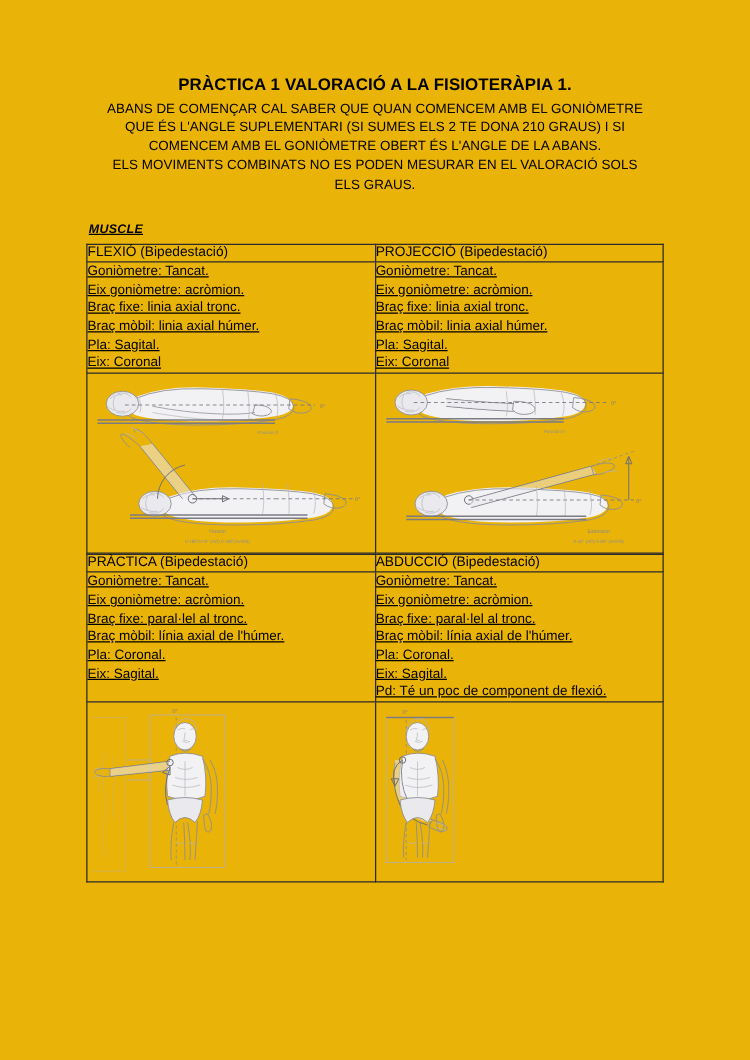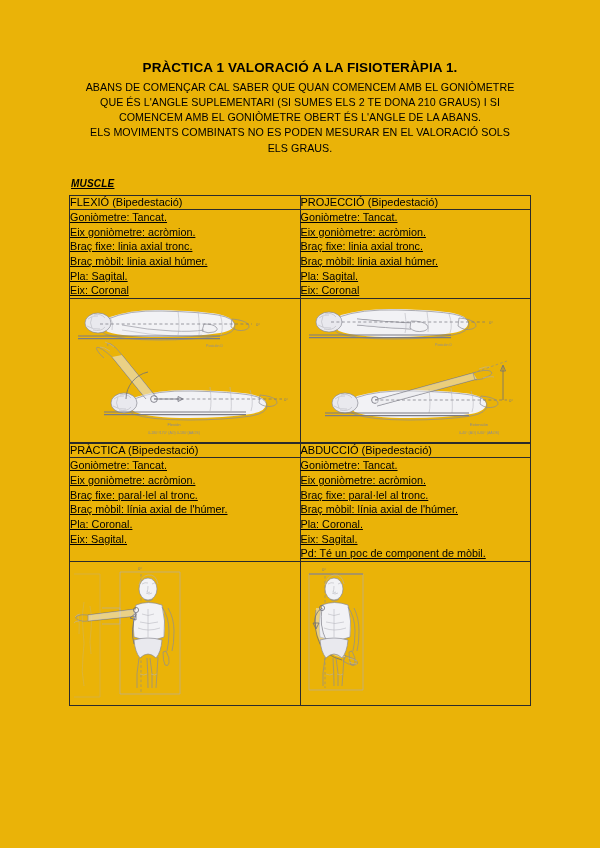--- a/index.html
+++ b/index.html
@@ -301,21 +301,21 @@
           <span class="line">Pla: Coronal.</span>
           <span class="line">Eix: Sagital.</span>
         </td>
         <td class="cell-text">
           <span class="line">Goniòmetre: Tancat.</span>
           <span class="line">Eix goniòmetre: acròmion.</span>
           <span class="line">Braç fixe: paral·lel al tronc.</span>
           <span class="line">Braç mòbil: línia axial de l'húmer.</span>
           <span class="line">Pla: Coronal.</span>
           <span class="line">Eix: Sagital.</span>
-          <span class="line">Pd: Té un poc de component de mòbil.</span>
+          <span class="line">Pd: Té un poc de component de flexió.</span>
         </td>
       </tr>
       <tr>
 
         <td class="cell-fig">
           <div class="fig-wrap">
             <svg class="figure" viewBox="0 0 230 143" width="230" height="143">
 
               <g opacity="0.5">
                 <path class="box" d="M4 12 L30 12 L30 135 L4 135"></path>

